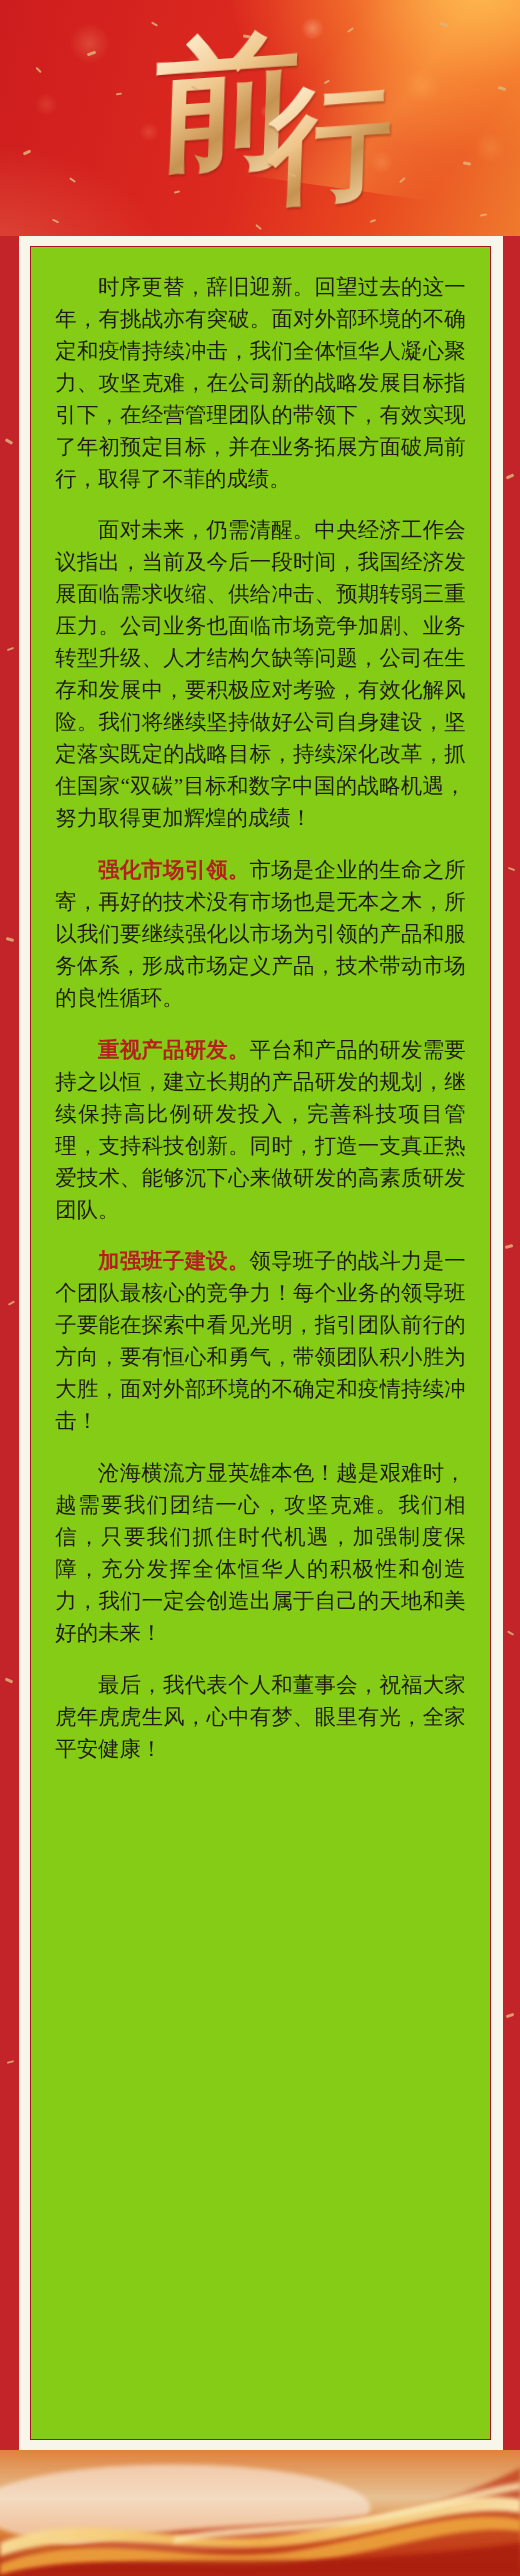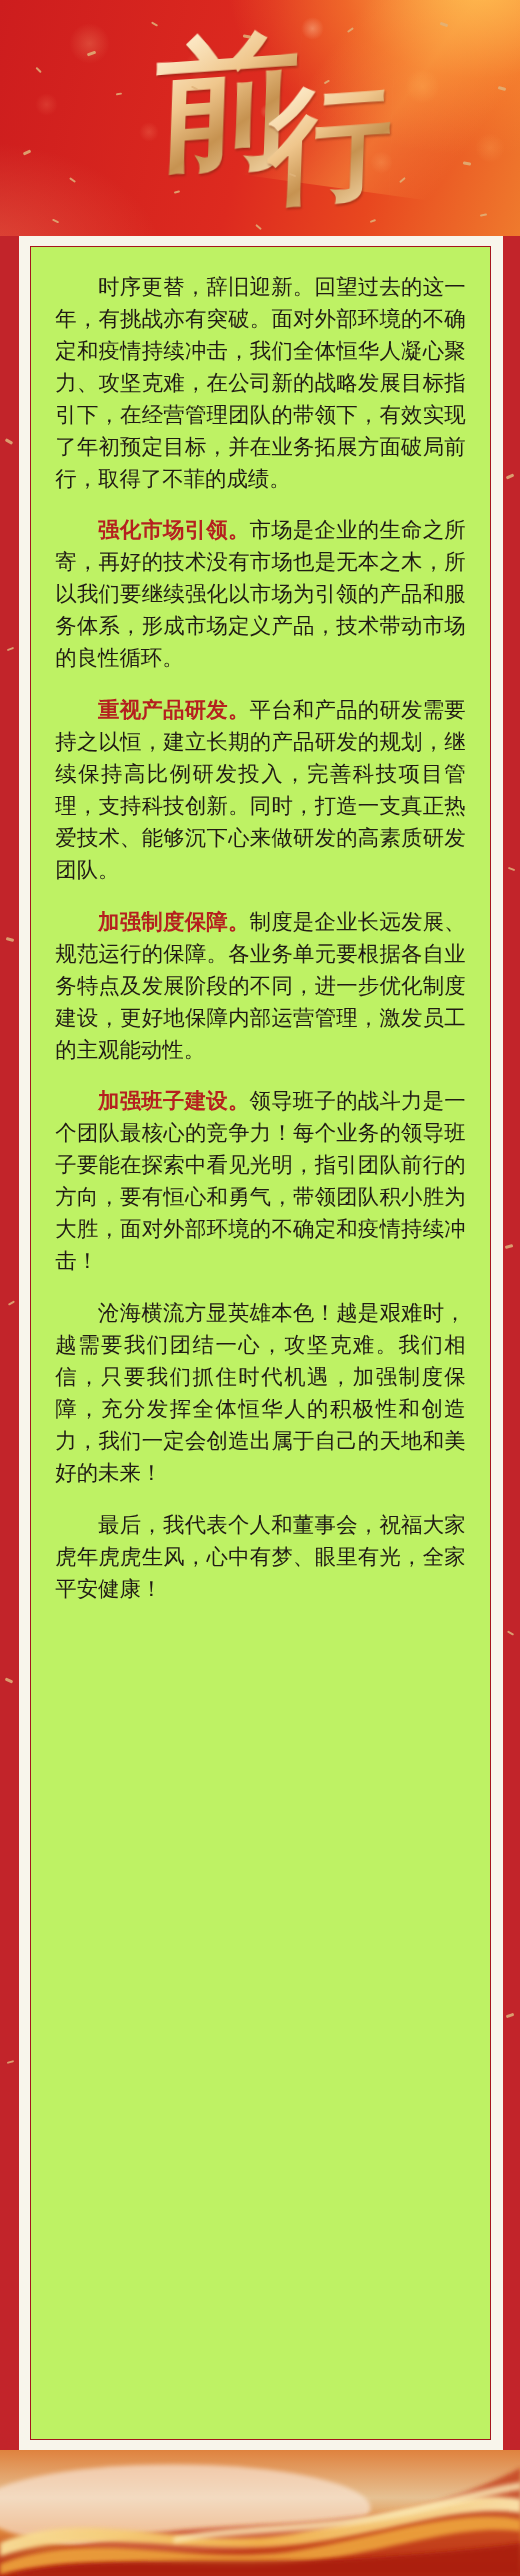--- a/index.html
+++ b/index.html
@@ -37,21 +37,21 @@
   }
   .title .c1{left:17.4px;top:5.8px;font-size:145px;}
   .title .c2{left:127px;top:64px;font-size:124px;}
   
   .panel{
     position:absolute;left:18.5px;top:236px;width:484px;height:2215px;
     background:#f8f5eb;
   }
   .card-border{
     position:absolute;left:11.6px;right:11.6px;top:10.4px;bottom:11px;
-    border:1.2px solid #a5161d;background:#bef264;
+    border:1.2px solid #a5161d;background:#84cc16;
   }
   .letter{
     position:absolute;left:1.2px;top:1.2px;right:1.2px;
     padding:22px 23px 0 23px;
     color:#201b15;
     font-size:21.4px;line-height:32px;
     text-align:justify;letter-spacing:0;
   }
   .letter p{margin:0 0 19.7px 0;text-indent:2em;}
   .letter .lead{color:#b5201f;font-weight:bold;}
@@ -112,23 +112,23 @@
     <div class="speck" style="left: 505px; top: 1245px; width: 8px; height: 2.9px; background: rgb(223, 179, 122); opacity: 0.85; transform: rotate(-15deg);"></div>
     <div class="speck" style="left: 507px; top: 1632px; width: 7px; height: 2.3px; background: rgb(223, 179, 122); opacity: 0.85; transform: rotate(30deg);"></div>
     <div class="speck" style="left: 506px; top: 2014px; width: 8px; height: 2.9px; background: rgb(223, 179, 122); opacity: 0.85; transform: rotate(-20deg);"></div>
   </div>
 
 <div class="panel">
   <div class="card-border">
     <div class="letter" id="letter-body">
 
       <p><span>时序更替，辞旧迎新。回望过去的这一年，有挑战亦有突破。面对外部环境的不确定和疫情持续冲击，我们全体恒华人凝心聚力、攻坚克难，在公司新的战略发展目标指引下，在经营管理团队的带领下，有效实现了年初预定目标，并在业务拓展方面破局前行，取得了不菲的成绩。</span></p>
+        <p><span>面对未来，仍需清醒。中央经济工作会议指出，当前及今后一段时间，我国经济发展面临需求收缩、供给冲击、预期转弱三重压力。公司业务也面临市场竞争加剧、业务转型升级、人才结构欠缺等问题，公司在生存和发展中，要积极应对考验，有效化解风险。我们将继续坚持做好公司自身建设，坚定落实既定的战略目标，持续深化改革，抓住国家“双碳”目标和数字中国的战略机遇，努力取得更加辉煌的成绩！</span></p>
         <p><span class="lead">强化市场引领。</span><span>市场是企业的生命之所寄，再好的技术没有市场也是无本之木，所以我们要继续强化以市场为引领的产品和服务体系，形成市场定义产品，技术带动市场的良性循环。</span></p>
         <p><span class="lead">重视产品研发。</span><span>平台和产品的研发需要持之以恒，建立长期的产品研发的规划，继续保持高比例研发投入，完善科技项目管理，支持科技创新。同时，打造一支真正热爱技术、能够沉下心来做研发的高素质研发团队。</span></p>
-        <p><span class="lead">加强制度保障。</span><span>制度是企业长远发展、规范运行的保障。各业务单元要根据各自业务特点及发展阶段的不同，进一步优化制度建设，更好地保障内部运营管理，激发员工的主观能动性。</span></p>
         <p><span class="lead">加强班子建设。</span><span>领导班子的战斗力是一个团队最核心的竞争力！每个业务的领导班子要能在探索中看见光明，指引团队前行的方向，要有恒心和勇气，带领团队积小胜为大胜，面对外部环境的不确定和疫情持续冲击！</span></p>
         <p><span>沧海横流方显英雄本色！越是艰难时，越需要我们团结一心，攻坚克难。我们相信，只要我们抓住时代机遇，加强制度保障，充分发挥全体恒华人的积极性和创造力，我们一定会创造出属于自己的天地和美好的未来！</span></p>
         <p><span>最后，我代表个人和董事会，祝福大家虎年虎虎生风，心中有梦、眼里有光，全家平安健康！</span></p>
     </div>
   </div>
 </div>
 
 <svg class="waves" viewBox="0 0 900 217" preserveAspectRatio="none">
   <defs>
     <linearGradient id="wbg" x1="0" y1="0" x2="0" y2="1">

